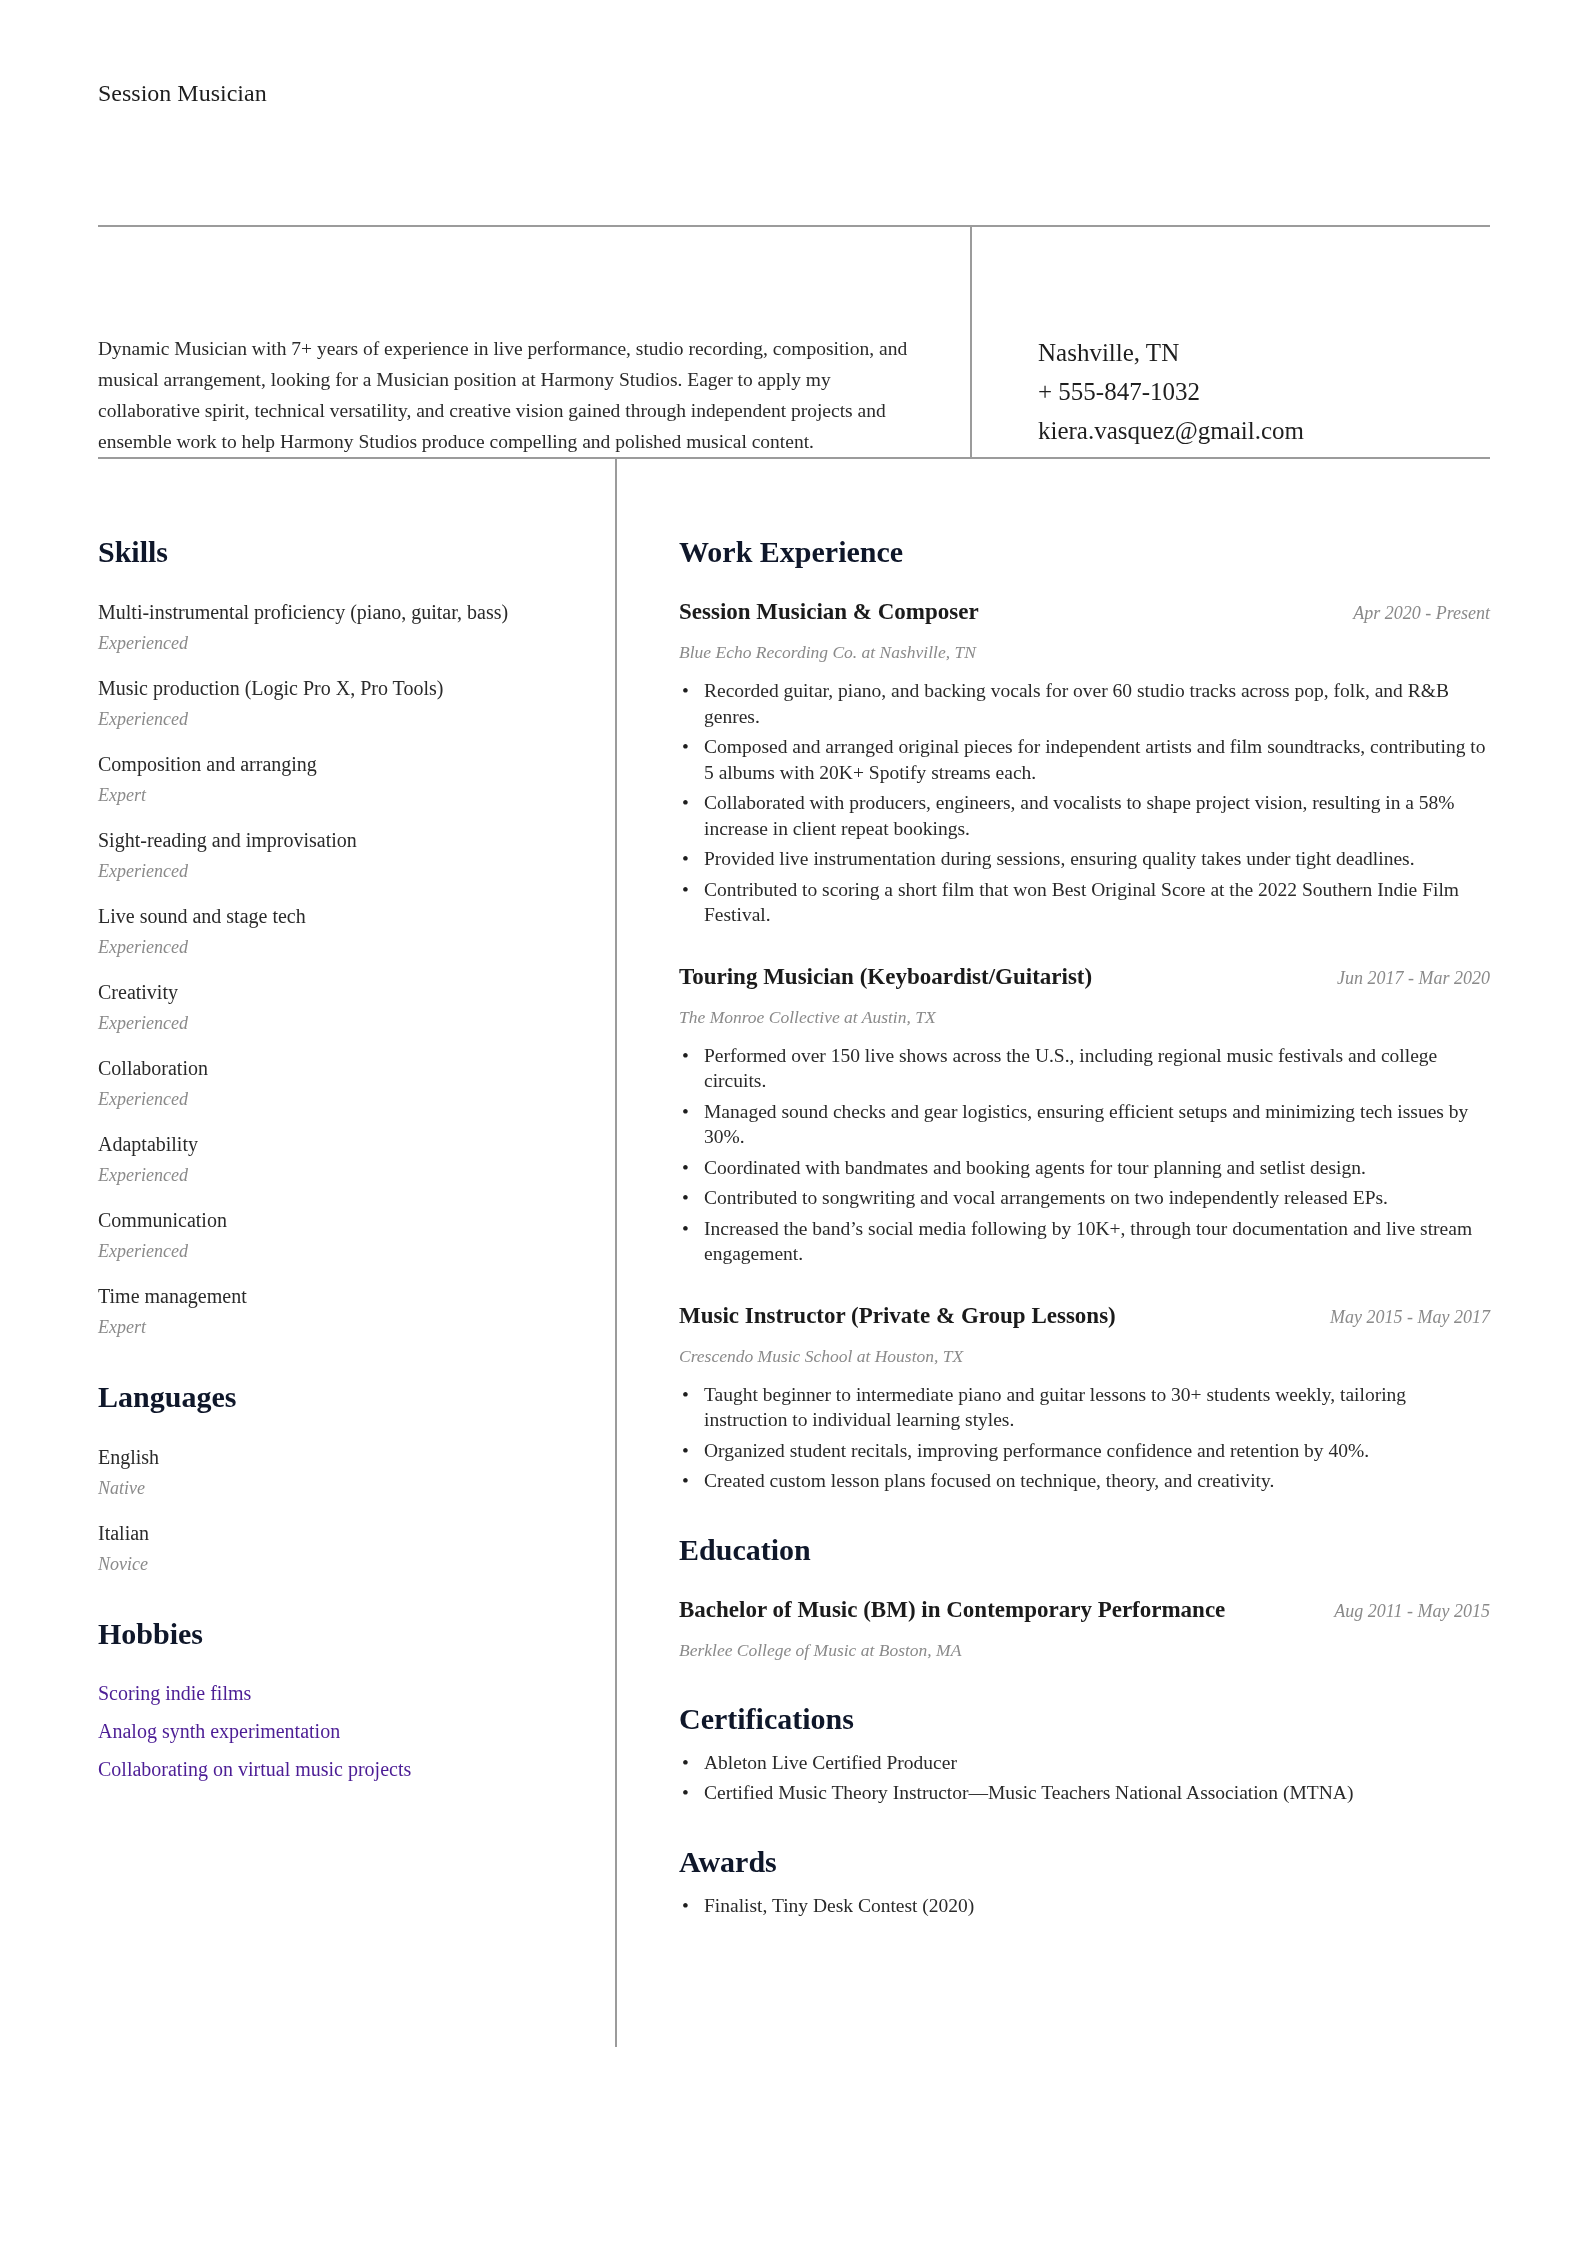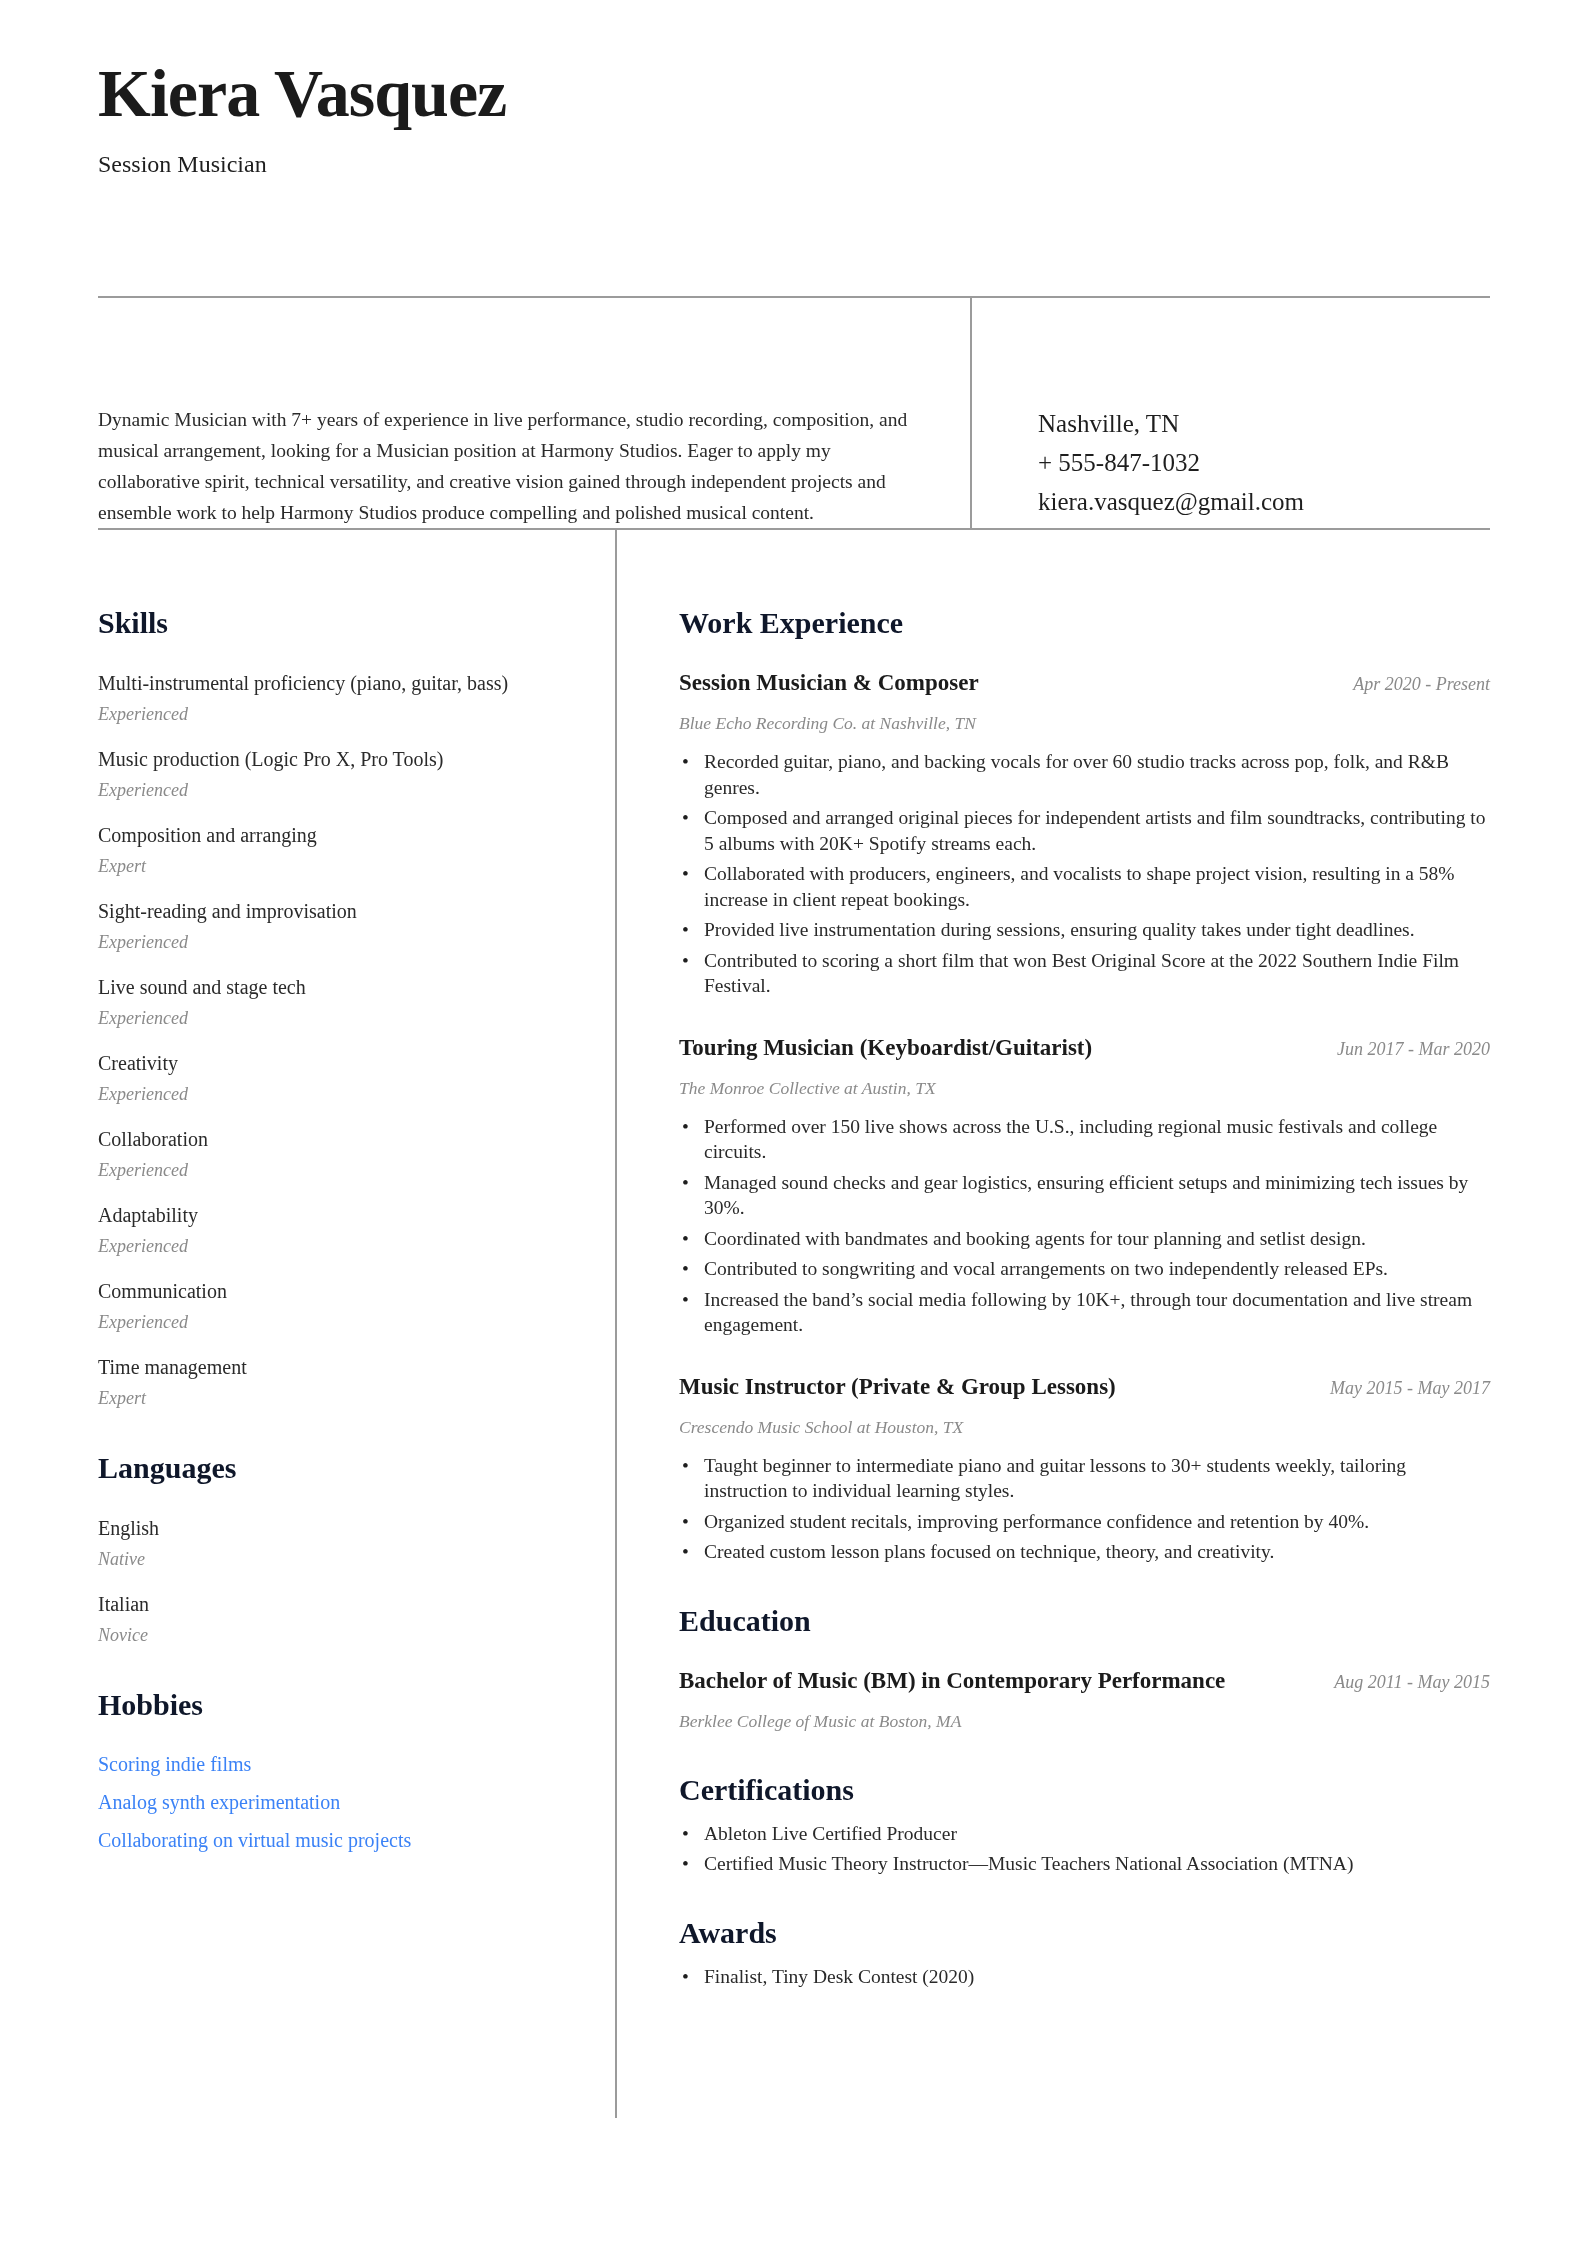--- a/index.html
+++ b/index.html
@@ -84,21 +84,21 @@
   .pair-item { margin-bottom: 16px; }
   .pair-name { font-size: 20px; line-height: 30px; color: #2a2a2a; }
   .pair-level {
     font-size: 18px;
     line-height: 28px;
     font-style: italic;
     color: #8a8a8a;
     margin-top: 2px;
   }
   .hobby-list { margin-top: 26px; }
-  .hobby-item { font-size: 20px; line-height: 30px; margin-bottom: 8px; color: #3b82f6; }
+  .hobby-item { font-size: 20px; line-height: 30px; margin-bottom: 8px; color: #4c1d95; }
   .job, .edu { margin-top: 34px; }
   .after-heading { margin-top: 27px; }
   .entry-header {
     display: flex;
     justify-content: space-between;
     align-items: baseline;
   }
   .entry-title {
     margin: 0;
     font-size: 23px;
@@ -140,21 +140,20 @@
     top: 0;
     color: #1e1e1e;
   }
 </style>
 </head>
 <body>
 
 <div class="page">
 
   <header>
-    <h1 class="person-name">Kiera Vasquez</h1>
     <div class="person-title">Session Musician</div>
   </header>
 
   <hr class="rule rule-top">
 
   <div class="header-cols">
     <p class="summary">Dynamic Musician with 7+ years of experience in live performance, studio recording, composition, and musical arrangement, looking for a Musician position at Harmony Studios. Eager to apply my collaborative spirit, technical versatility, and creative vision gained through independent projects and ensemble work to help Harmony Studios produce compelling and polished musical content.</p>
     <div class="vdiv header-vdiv"></div>
     <div class="contact">
       <div class="contact-item">Nashville, TN</div>

